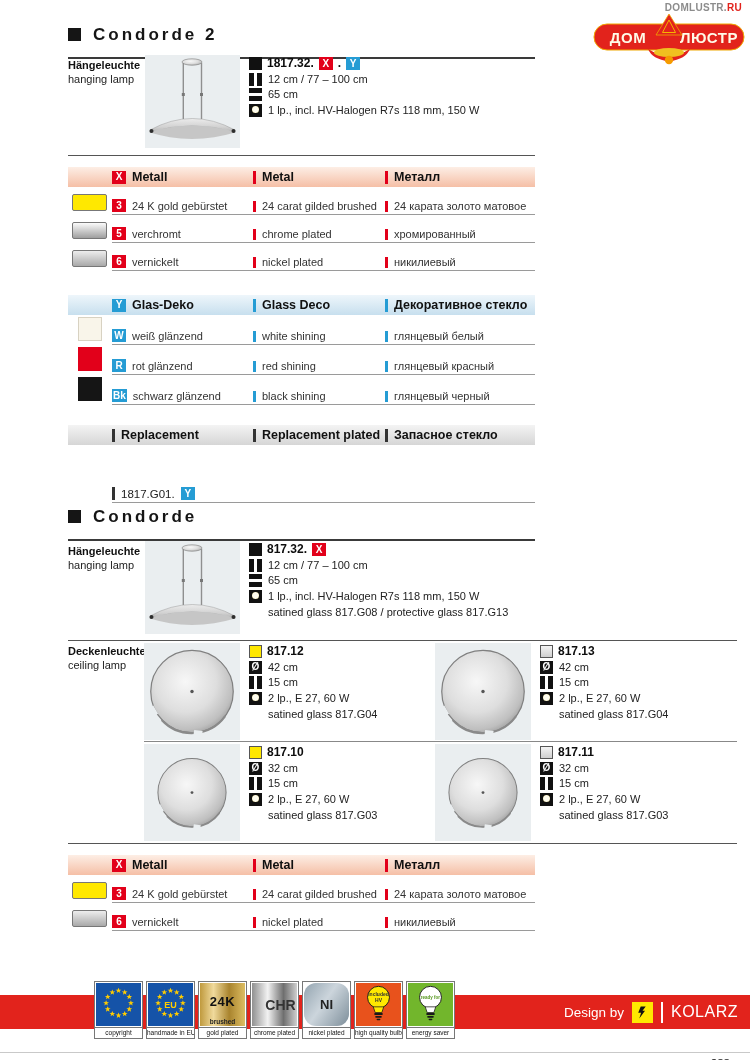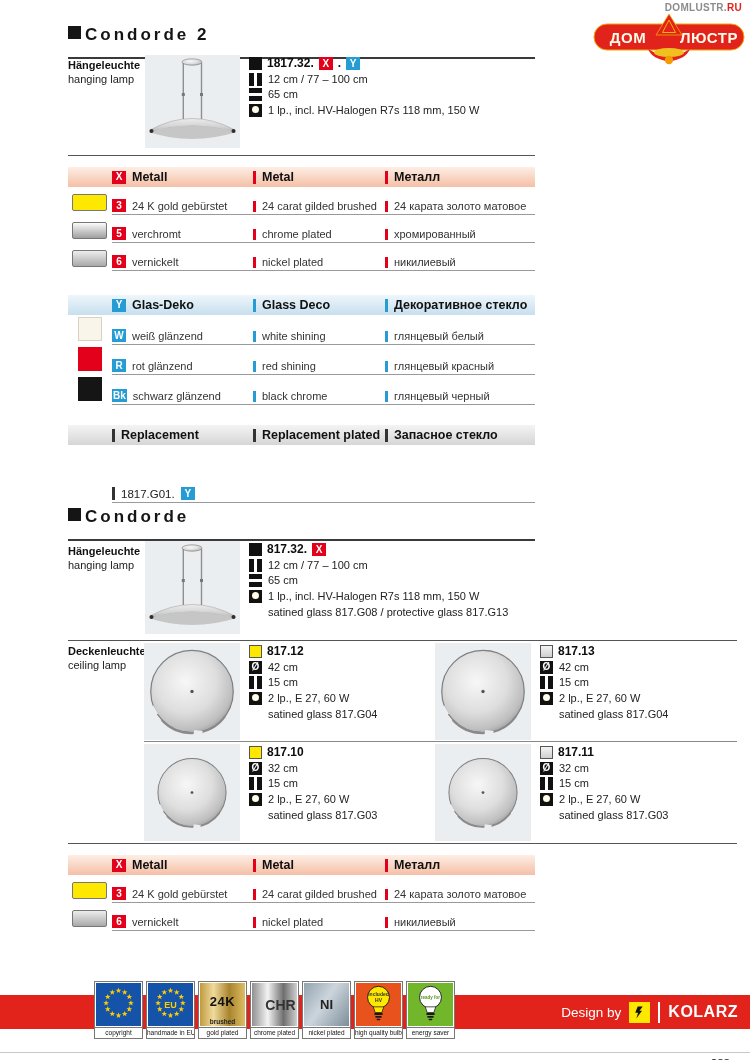--- a/index.html
+++ b/index.html
@@ -6,21 +6,21 @@
   body{width:750px;height:1060px;font-family:"Liberation Sans",sans-serif;}
   .page{position:relative;width:750px;height:1060px;background:#fff;overflow:hidden;}
 
   
   .logo{position:absolute;right:5px;top:2px;width:152px;}
   .logo-url{text-align:right;font-size:10px;font-weight:bold;padding-right:3px;letter-spacing:0.3px;}
   .logo-url .g{color:#8c8c8c;}
   .logo-url .r{color:#e2231c;}
 
   
-  .sec-title{position:absolute;left:68px;width:467px;display:flex;gap:4px;border-bottom:2px solid #3a3a3a;padding-bottom:14px;}
+  .sec-title{position:absolute;left:68px;width:467px;display:flex;align-items:center;gap:12px;border-bottom:2px solid #3a3a3a;padding-bottom:14px;}
   #t1{top:26px;} #t2{top:508px;}
   .sq{width:13px;height:13px;background:#151515;flex:0 0 13px;}
   .sec-title .txt{font-size:17px;font-weight:bold;letter-spacing:3px;color:#151515;line-height:1;}
 
   
   .product{position:absolute;left:68px;display:grid;grid-template-columns:77px 95px 1fr;border-bottom:1px solid #555;}
   #p1{top:55px;width:467px;height:100px;}
   #p2{top:541px;width:669px;height:99px;}
   .ptype{font-size:11px;color:#222;padding-top:3px;line-height:14px;}
   .ptype b{display:block;font-weight:bold;color:#111;}
@@ -83,38 +83,38 @@
 
   
   .redband{position:absolute;left:0;top:995px;width:750px;height:34px;background:#e2231c;}
   .badges{position:absolute;left:70px;top:981px;display:flex;gap:3px;padding-left:24px;}
   .badge{width:49px;background:#fff;border:1px solid #777;position:relative;box-sizing:border-box;}
   .bart{height:43px;margin:1px;position:relative;overflow:hidden;}
   .blabel{border-top:1px solid #777;font-size:6.5px;text-align:center;height:10px;line-height:10px;color:#111;white-space:nowrap;overflow:hidden;}
   .bart.eu{background:#1553a8;}
   .bart.goldg{background:linear-gradient(90deg,#c09a3e,#f0da9c 30%,#a9842e 65%,#ddbd62);}
   .bart.chromeg{background:linear-gradient(90deg,#909090,#f2f2f2 35%,#6f6f6f 70%,#cfcfcf);}
-  .bart.nig{background:linear-gradient(125deg,#93a4b0,#ccd5dc 45%,#7d8e9a);}
+  .bart.nig{background:linear-gradient(125deg,#93a4b0,#ccd5dc 45%,#7d8e9a);border-radius:12px;}
   .bart.hq{background:#e8521c;}
   .bart.es{background:#72b62c;}
   .big{position:absolute;inset:0;display:flex;align-items:center;justify-content:center;font-weight:bold;}
   .t24k{font-size:13px;color:#111;letter-spacing:0.5px;padding-bottom:7px;}
   .tbrushed{position:absolute;bottom:1px;width:100%;text-align:center;font-size:6.5px;color:#222;font-weight:bold;}
   .tchr{font-size:14px;color:#333;margin-left:12px;}
   .tni{font-size:13px;color:#222;}
   .euTxt{position:absolute;inset:0;display:flex;align-items:center;justify-content:center;color:#ffcc00;font-weight:bold;font-size:9px;}
   .bulbTxt{position:absolute;left:0;width:100%;text-align:center;font-weight:bold;line-height:1.15;}
   .hqTxt{top:9px;font-size:5px;color:#333;}
   .esTxt{top:12px;font-size:4.5px;color:#55971c;}
 
   .designby{position:absolute;right:12px;top:999px;height:26px;display:flex;align-items:center;gap:8px;}
   .db-text{color:#fff;font-size:13.5px;}
   .db-logo{width:21px;height:21px;background:#ffe800;display:flex;align-items:center;justify-content:center;}
   .db-sep{width:2px;height:21px;background:#fff;}
-  .db-brand{color:#fff;font-weight:bold;font-size:16px;letter-spacing:0.5px;}
+  .db-brand{color:#fff;font-weight:normal;font-size:16px;letter-spacing:0.5px;}
   .pagenum{position:absolute;right:20px;top:1033px;font-size:11.5px;color:#111;margin-top:24px;}
   .botline{position:absolute;left:0;top:1052px;width:750px;height:1px;background:#c9c9c9;}
 </style>
 </head>
 <body>
 
 <svg width="0" height="0" style="position:absolute" aria-hidden="true">
   <defs>
     <radialGradient id="lampGrad" cx="42%" cy="38%" r="68%">
       <stop offset="0%" stop-color="#f7f7f7"></stop>
@@ -317,21 +317,21 @@
     <div class="trow g">
       <div class="swcell">
           <div class="sw-glass sw-black"></div>
         </div>
       <div class="cell">
           <span class="codebox blue">Bk</span>
           <span>schwarz glänzend</span>
         </div>
       <div class="cell">
           <span class="bar blue"></span>
-          <span>black chrome</span>
+          <span>black shining</span>
         </div>
       <div class="cell">
           <span class="bar blue"></span>
           <span>глянцевый черный</span>
         </div>
     </div>
   </div>
 
   <div class="table" id="et">
     <div class="thead gry">

